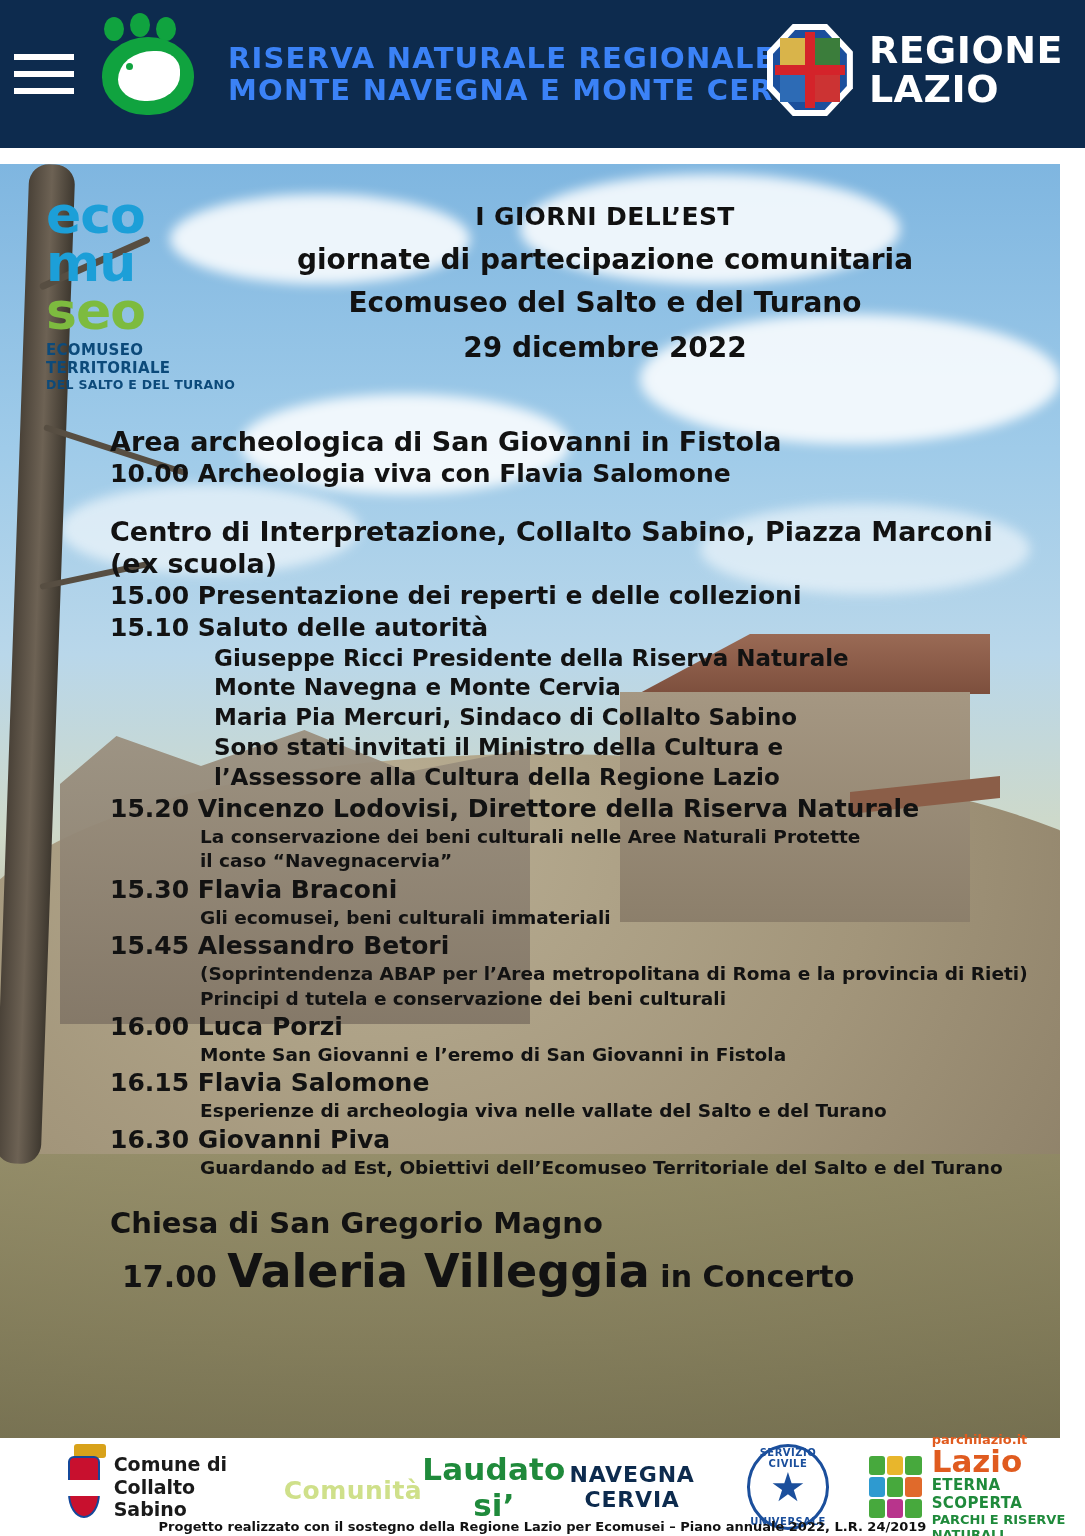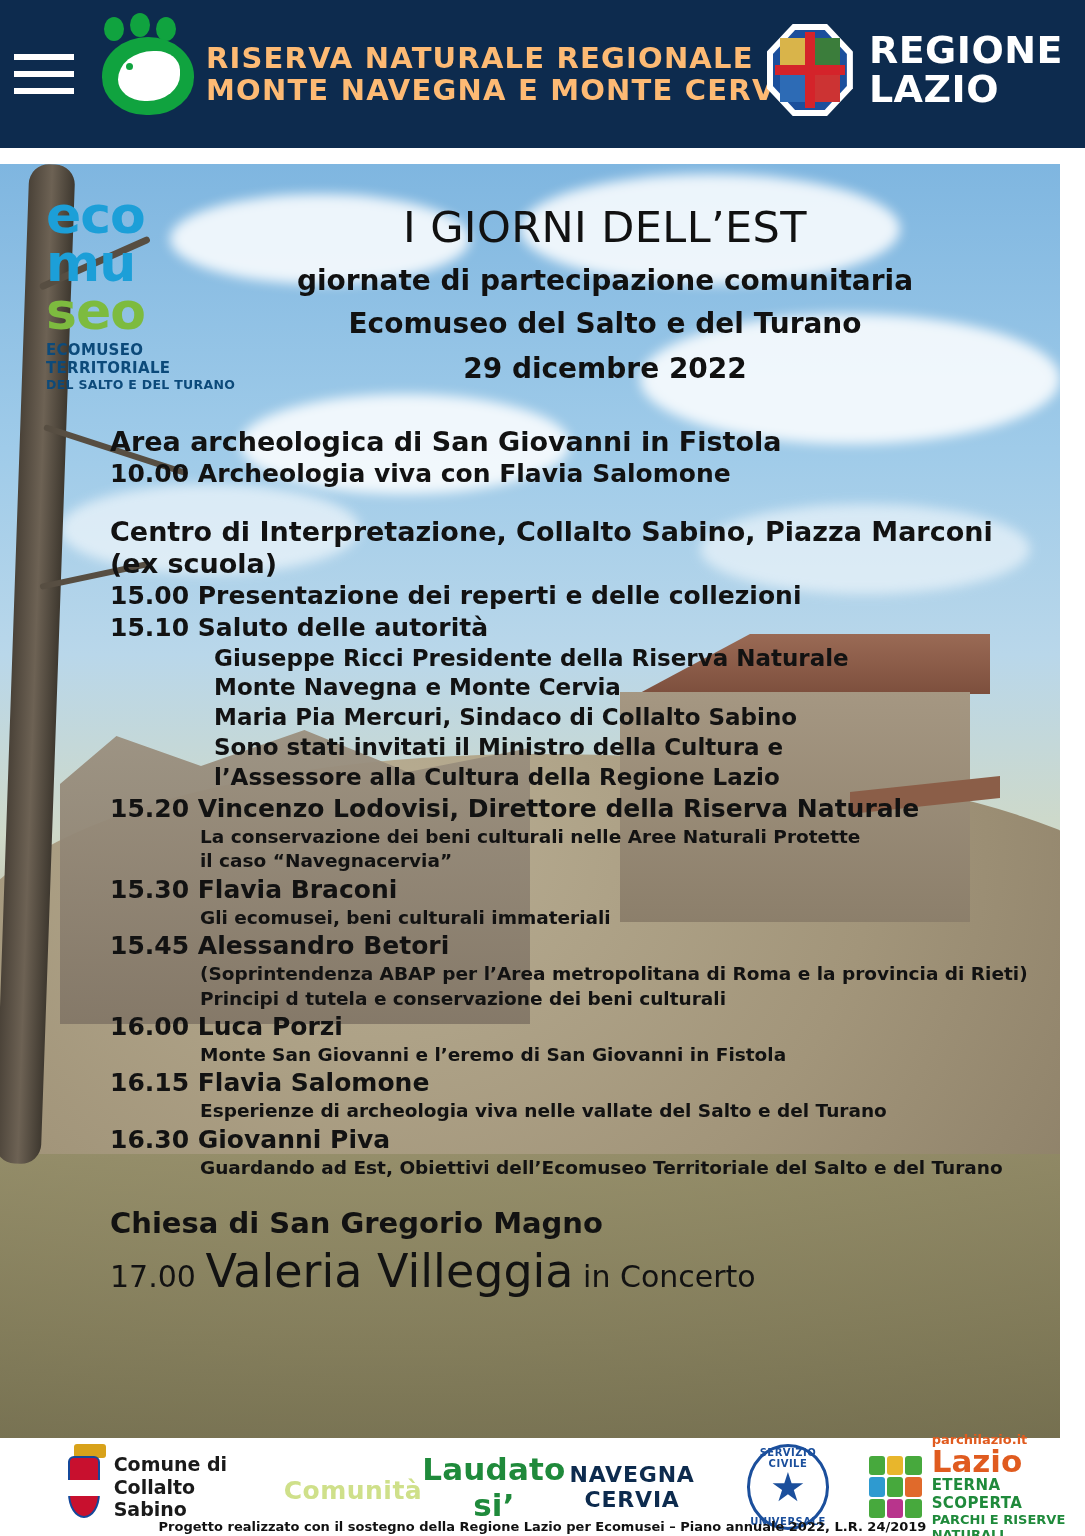--- a/index.html
+++ b/index.html
@@ -42,21 +42,22 @@
   .paw-bird::after {
     content: ""; position: absolute; left: 8px; top: 12px;
     width: 7px; height: 7px; background: #10a33f; border-radius: 50%;
   }
   .paw-toe {
     position: absolute; background: #10a33f; border-radius: 50%;
     width: 20px; height: 24px; top: 2px;
   }
   .t1 { left: 16px; } .t2 { left: 42px; top: -2px; } .t3 { left: 68px; }
   .reserve-title {
-    color: #fdba74;
+    margin-left: 22px;
+    color: #3b82f6;
     line-height: 1.12;
   }
   .reserve-title .l1 { font-size: 29px; font-weight: bold; letter-spacing: 1.2px; }
   .reserve-title .l2 { font-size: 29px; font-weight: bold; letter-spacing: 1.2px; }
   .regione-block {
     position: absolute; right: 22px; top: 24px;
     display: flex; align-items: center; gap: 16px;
   }
   .lazio-shield {
     width: 86px; height: 92px; position: relative;
@@ -144,34 +145,34 @@
 
   
   .eco-logo { position: absolute; left: 46px; top: 28px; width: 200px; }
   .eco-logo .eco { font-size: 52px; font-weight: bold; color: #1c9fd8; letter-spacing: -1px; line-height: .92; }
   .eco-logo .mu  { font-size: 52px; font-weight: bold; color: #1c9fd8; letter-spacing: -1px; line-height: .92; }
   .eco-logo .seo { font-size: 52px; font-weight: bold; color: #7dbb3f; letter-spacing: -1px; line-height: .92; }
   .eco-logo .sub1 { font-size: 15px; font-weight: bold; color: #0c4a7a; margin-top: 6px; letter-spacing: .3px;}
   .eco-logo .sub2 { font-size: 12.5px; font-weight: bold; color: #0c4a7a; letter-spacing: .3px;}
 
   .titles { position: absolute; left: 255px; top: 38px; width: 700px; text-align: center; color: #111; }
-  .t-main { font-size: 43px; font-weight: normal; letter-spacing: .4px; }
+  .t-main { font-size: 25px; font-weight: bold; letter-spacing: .4px; }
   .t-sub1 { font-size: 28px; font-weight: bold; margin-top: 12px; }
   .t-sub2 { font-size: 28px; font-weight: bold; margin-top: 10px; }
   .t-date { font-size: 28px; font-weight: bold; margin-top: 12px; }
 
   .prog { position: absolute; left: 110px; top: 262px; width: 950px; color: #121212; }
   .venue { font-size: 27px; font-weight: bold; line-height: 1.18; }
   .line-lg { font-size: 25px; font-weight: bold; line-height: 1.28; }
   .line-md { font-size: 23px; font-weight: bold; line-height: 1.3; padding-left: 104px; }
   .line-sm { font-size: 18.5px; font-weight: bold; line-height: 1.32; padding-left: 90px; }
   .block-gap { height: 26px; }
 
   .chiesa { font-size: 29px; font-weight: bold; }
-  .concert { font-size: 30px; font-weight: normal; margin-top: 4px; }
+  .concert { font-size: 30px; font-weight: bold; margin-top: 4px; margin-left: 12px; }
   .concert .big { font-size: 46px; }
 
   
   .footer {
     position: absolute; top: 1438px; left: 0; width: 1085px; height: 98px;
     background: #ffffff;
     display: flex; align-items: center;
   }
   .f-item { display: flex; align-items: center; }
   .comune { margin-left: 68px; display: flex; align-items: center; gap: 14px; }

